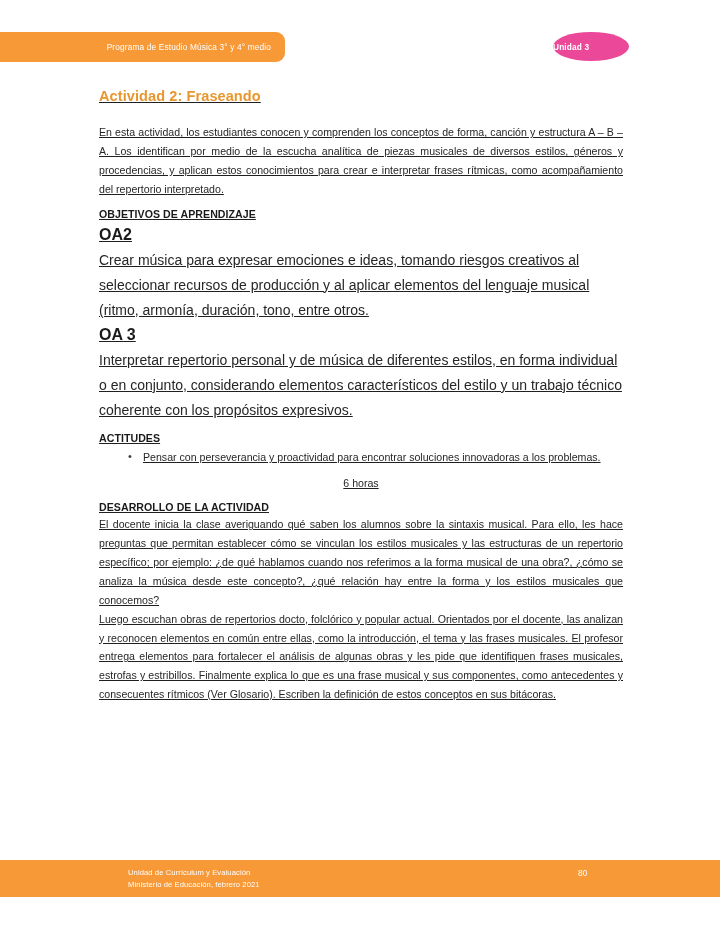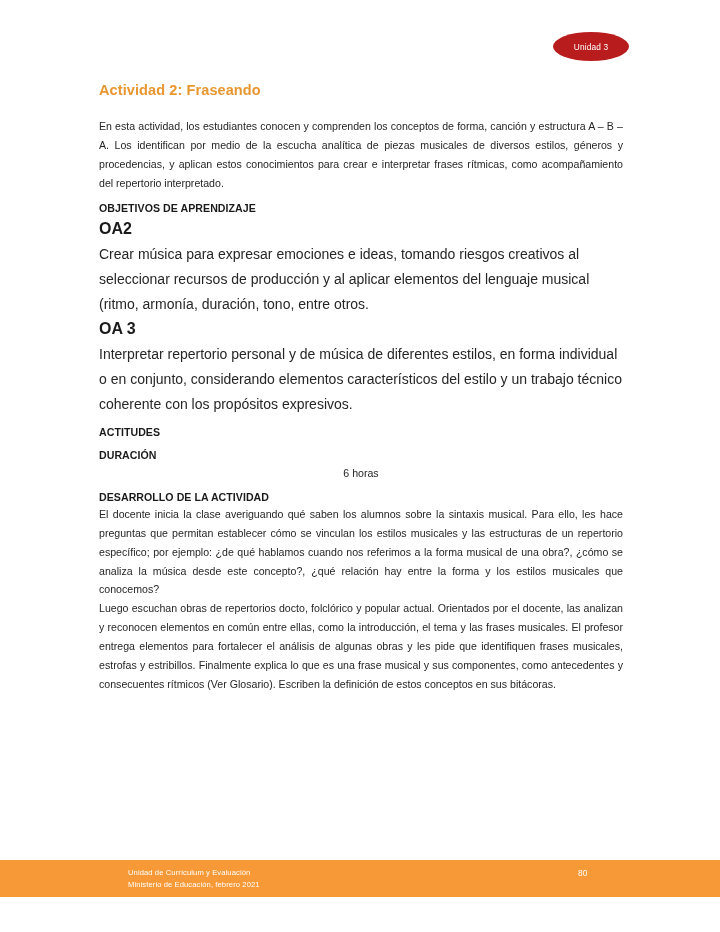--- a/index.html
+++ b/index.html
@@ -45,39 +45,40 @@
     letter-spacing: 0.15px;
     white-space: nowrap;
   }
 
   .unit-badge {
     position: absolute;
     top: 32px;
     left: 553px;
     width: 76px;
     height: 29px;
-    background: #b91c1c;
+    background: #ec4899;
     border-radius: 50%;
     display: flex;
     align-items: center;
-    justify-content: center;
+    font-weight: bold;
   }
   .unit-badge-label {
     color: #ffffff;
     font-size: 8.3px;
     letter-spacing: 0.15px;
     white-space: nowrap;
   }
 
   
   .content {
     position: absolute;
-    top: 82px;
+    top: 88px;
     left: 99px;
     width: 524px;
+    text-decoration: underline;
   }
 
   .activity-title {
     color: #e8962f;
     font-size: 14.5px;
     font-weight: bold;
     letter-spacing: 0.1px;
     margin: 0 0 18px 0;
     line-height: 1.2;
   }
@@ -182,20 +183,23 @@
     color: #ffffff;
     font-size: 8.4px;
     letter-spacing: 0.2px;
   }
 </style>
 </head>
 <body>
 
 <div class="page">
 
+  <div class="header-band">
+    <span class="header-band-label">Programa de Estudio Música 3° y 4° medio</span>
+  </div>
 
   <div class="unit-badge">
     <span class="unit-badge-label">Unidad 3</span>
   </div>
 
   <div class="content">
 
     <h1 class="activity-title">Actividad 2: Fraseando</h1>
 
     <p class="body-text">En esta actividad, los estudiantes conocen y comprenden los conceptos de forma, canción y estructura A – B – A. Los identifican por medio de la escucha analítica de piezas musicales de diversos estilos, géneros y procedencias, y aplican estos conocimientos para crear e interpretar frases rítmicas, como acompañamiento del repertorio interpretado.</p>
@@ -205,24 +209,26 @@
 
       <p class="oa-label">OA2</p>
       <p class="oa-body">Crear música para expresar emociones e ideas, tomando riesgos creativos al seleccionar recursos de producción y al aplicar elementos del lenguaje musical (ritmo, armonía, duración, tono, entre otros.</p>
 
       <p class="oa-label">OA 3</p>
       <p class="oa-body">Interpretar repertorio personal y de música de diferentes estilos, en forma individual o en conjunto, considerando elementos característicos del estilo y un trabajo técnico coherente con los propósitos expresivos.</p>
     </div>
 
     <div class="section">
       <p class="section-heading">ACTITUDES</p>
-    </div>
-
-    <div class="section">
-      <p class="section-heading">DURACIÓN</p>
+      <ul class="bullets">
+        <li>Pensar con perseverancia y proactividad para encontrar soluciones innovadoras a los problemas.</li>
+      </ul>
+    </div>
+
+    <div class="section">
       <p class="duration-value">6 horas</p>
     </div>
 
     <div class="section">
       <p class="section-heading">DESARROLLO DE LA ACTIVIDAD</p>
       <p class="body-text">El docente inicia la clase averiguando qué saben los alumnos sobre la sintaxis musical. Para ello, les hace preguntas que permitan establecer cómo se vinculan los estilos musicales y las estructuras de un repertorio específico; por ejemplo: ¿de qué hablamos cuando nos referimos a la forma musical de una obra?, ¿cómo se analiza la música desde este concepto?, ¿qué relación hay entre la forma y los estilos musicales que conocemos?</p>
       <p class="body-text para-gap">Luego escuchan obras de repertorios docto, folclórico y popular actual. Orientados por el docente, las analizan y reconocen elementos en común entre ellas, como la introducción, el tema y las frases musicales. El profesor entrega elementos para fortalecer el análisis de algunas obras y les pide que identifiquen frases musicales, estrofas y estribillos. Finalmente explica lo que es una frase musical y sus componentes, como antecedentes y consecuentes rítmicos (Ver Glosario). Escriben la definición de estos conceptos en sus bitácoras.</p>
     </div>
 
   </div>

